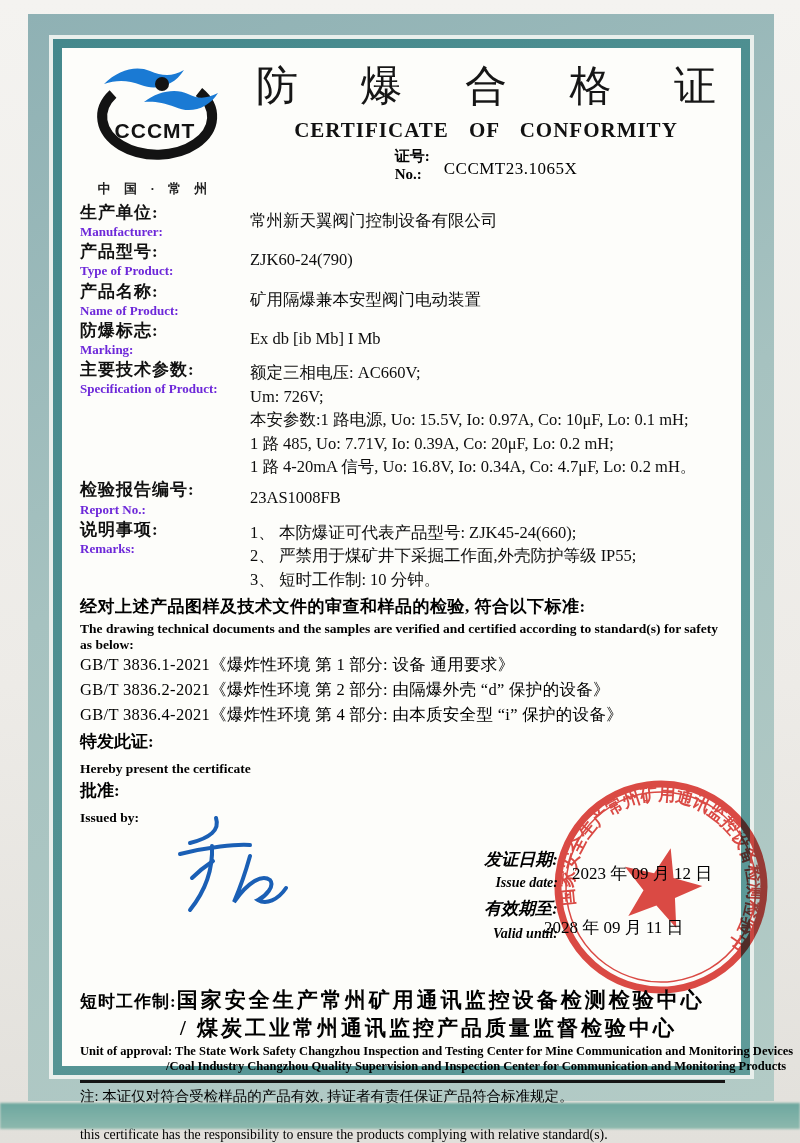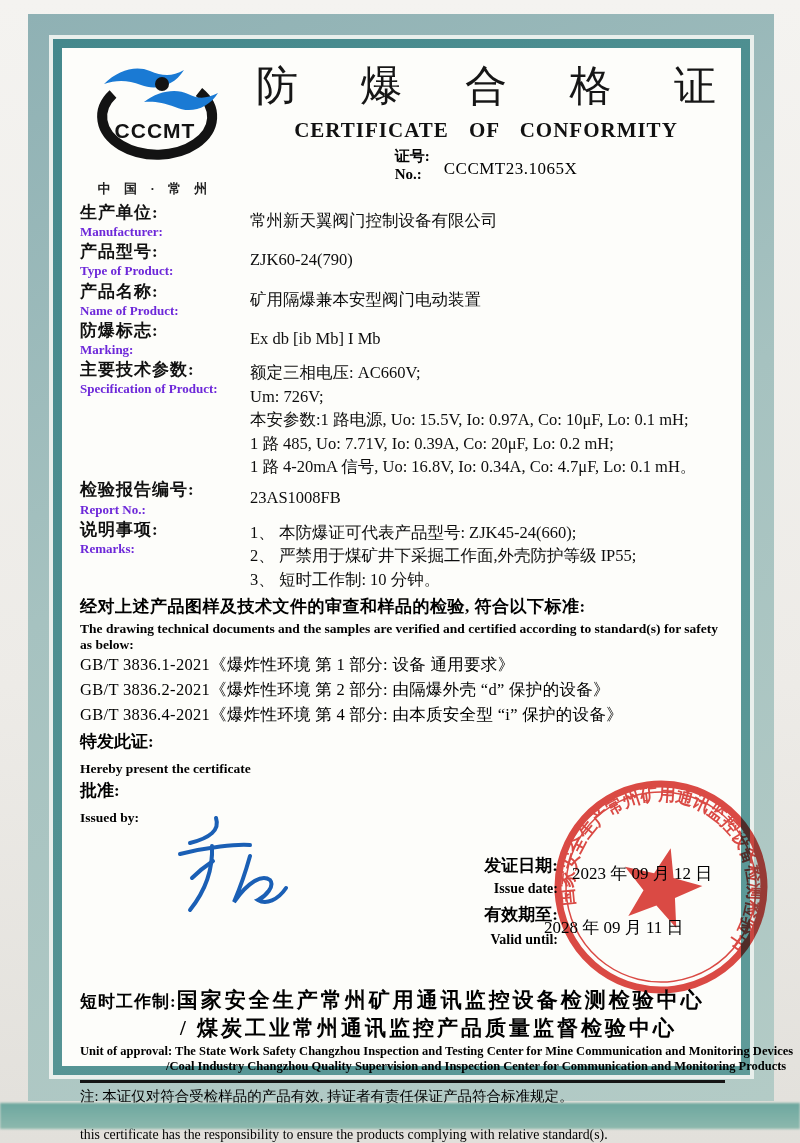--- a/index.html
+++ b/index.html
@@ -46,21 +46,21 @@
   .std-intro-en { font-size:13.5px; font-weight:bold; margin-top:3px; }
   .std-line { font-size:16.5px; font-weight:500; line-height:1.5; letter-spacing:0.3px; }
   .issue-cn { font-size:17px; font-weight:bold; margin-top:3px; }
   .issue-en { font-size:13.5px; font-weight:bold; margin-top:8px; }
   .approve-cn { font-size:17px; font-weight:bold; margin-top:2px; }
   .approve-en { font-size:13.5px; font-weight:bold; margin-top:8px; }
 
   
   .issue-area { position:relative; height:158px; }
   .signature { position:absolute; left:70px; top:-16px; }
-  .date-col { position:absolute; left:330px; top:28px; width:148px; text-align:right; }
+  .date-col { position:absolute; left:330px; top:22px; width:148px; text-align:right;font-style:italic; }
   .date-col .cn { font-size:17px; font-weight:bold; }
   .date-col .en { font-size:14px; font-weight:bold; margin-top:4px; }
   .date-col .cn2 { font-size:17px; font-weight:bold; margin-top:6px;text-align:right; }
   .date-col .en2 { font-size:14px; font-weight:bold; margin-top:6px; }
   .date-value { position:absolute; font-size:17px; font-weight:500; white-space:nowrap; }
   .dv1 { left:492px; top:36px; }
   .dv2 { left:464px; top:90px; }
   .seal { position:absolute; left:468px; top:-52px; mix-blend-mode:multiply; opacity:0.92; }
 
   
@@ -150,21 +150,21 @@
           <div class="row">
             <div class="lbl">
                 <div class="cn">主要技术参数:</div>
                 <div class="en">Specification of Product:</div>
               </div>
             <div class="val tight">
               <div>额定三相电压: AC660V;</div>
               <div>Um: 726V;</div>
               <div>本安参数:1 路电源, Uo: 15.5V, Io: 0.97A, Co: 10μF, Lo: 0.1 mH;</div>
               <div>1 路 485, Uo: 7.71V, Io: 0.39A, Co: 20μF, Lo: 0.2 mH;</div>
-              <div>1 路 4-20mA 信号, Uo: 16.8V, Io: 0.34A, Co: 4.7μF, Lo: 0.1 mH。</div>
+              <div>1 路 4-20mA 信号, Uo: 16.8V, Io: 0.34A, Co: 4.7μF, Lo: 0.2 mH。</div>
             </div>
           </div>
           <div class="row">
             <div class="lbl">
                 <div class="cn">检验报告编号:</div>
                 <div class="en">Report No.:</div>
               </div>
             <div class="val">
                 <div>23AS1008FB</div>
               </div>

